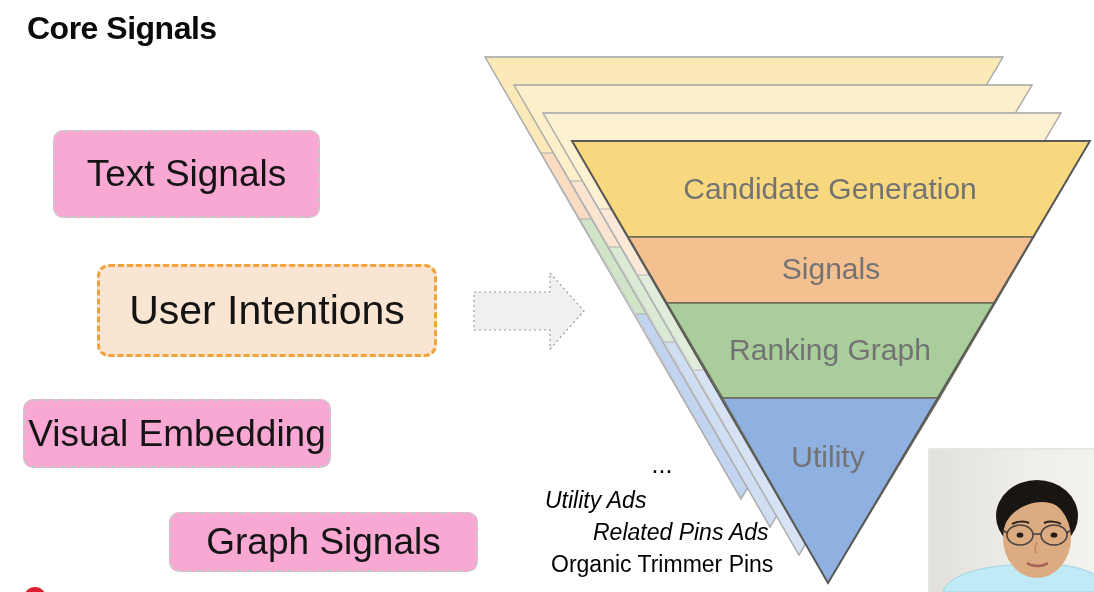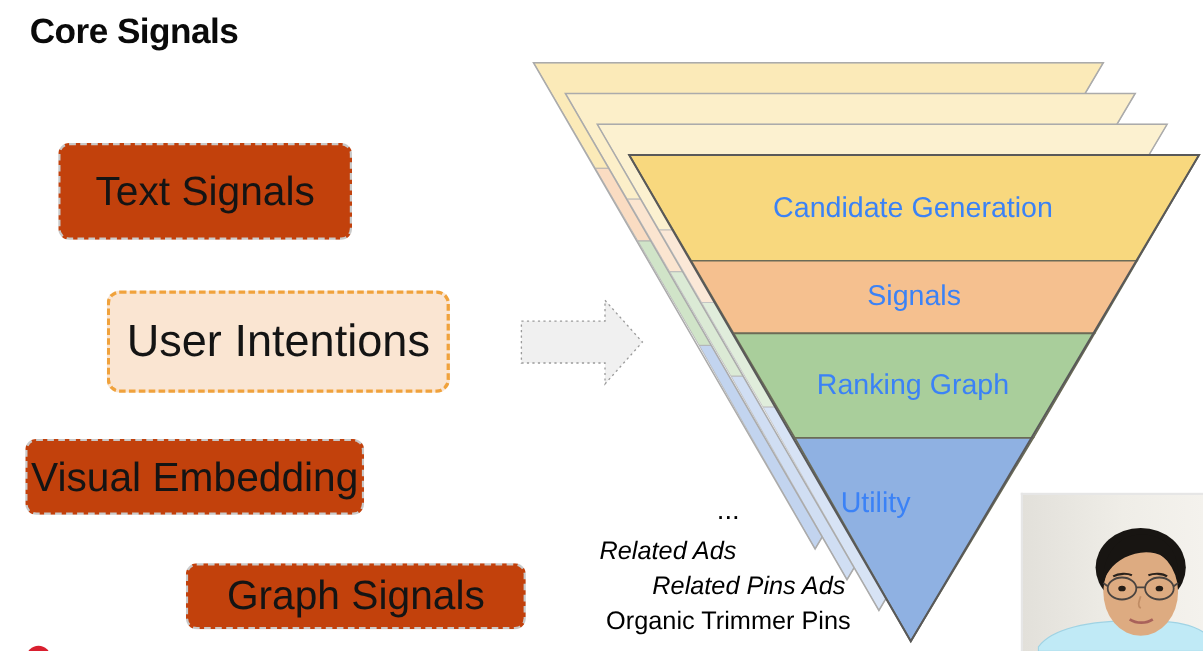--- a/index.html
+++ b/index.html
@@ -11,48 +11,48 @@
   }
   .abs{position:absolute;}
 
   .slide-title{
     left:27px;top:10px;
     font-size:32px;font-weight:bold;letter-spacing:-0.5px;color:#0a0a0a;
   }
 
   .signal-box{
     box-sizing:border-box;
-    background:#c2410c;
+    background:#f9a8d4;
     border:2px dashed #c9c9c9;
     border-radius:10px;
     display:flex;align-items:center;justify-content:center;
     font-size:37px;color:#141414;
     white-space:nowrap;
   }
   .signal-box.highlight{
     background:#fae5d2;
     border:3px dashed #f0a23c;
     border-radius:12px;
     font-size:41px;
   }
   .box-text-signals{left:53px;top:130px;width:267px;height:88px;}
-  .box-user-intentions{left:97px;top:264px;width:312px;height:93px;}
+  .box-user-intentions{left:97px;top:264px;width:340px;height:93px;}
   .box-visual-embedding{left:23px;top:399px;width:308px;height:69px;}
   .box-graph-signals{left:169px;top:512px;width:309px;height:60px;}
 
   .diagram-svg{left:0;top:0;width:1094px;height:592px;}
 
   .stage-label{
     transform:translate(-50%,-50%);
-    font-size:26px;color:#3b82f6;white-space:nowrap;
+    font-size:30px;color:#737373;white-space:nowrap;
   }
   .stage-0{left:830px;top:189px;}
   .stage-1{left:831px;top:269px;}
   .stage-2{left:830px;top:350px;}
-  .stage-3{left:796px;top:457px;}
+  .stage-3{left:828px;top:457px;}
 
   .surface-label{
     font-size:23px;color:#000;white-space:nowrap;line-height:28px;
   }
   .surface-ellipsis{left:600px;top:450px;width:124px;text-align:center;font-size:25px;}
   .surface-1{left:545px;top:486px;font-style:italic;}
   .surface-2{left:557px;top:518px;font-style:italic;margin-left:36px;}
   .surface-3{left:551px;top:550px;}
 
   .webcam{
@@ -134,21 +134,21 @@
     <polygon points="572,141 1090,141 828,583" fill="none" stroke="#595959" stroke-width="1.8"></polygon>
   </g>
 </svg>
 
 <div class="abs stage-label stage-0">Candidate Generation</div>
 <div class="abs stage-label stage-1">Signals</div>
 <div class="abs stage-label stage-2">Ranking Graph</div>
 <div class="abs stage-label stage-3">Utility</div>
 
 <div class="abs surface-label surface-ellipsis">...</div>
-<div class="abs surface-label surface-1">Related Ads</div>
+<div class="abs surface-label surface-1">Utility Ads</div>
 <div class="abs surface-label surface-2">Related Pins Ads</div>
 <div class="abs surface-label surface-3">Organic Trimmer Pins</div>
 
 <div class="abs webcam">
   <svg width="164" height="142" viewBox="0 0 164 142">
 
     <path d="M 14,142 L 14,138 C 26,122 58,114 107,114 C 150,114 168,122 176,138 L 176,142 Z" fill="#c0eaf6" stroke="#9fd3e4" stroke-width="1"></path>
 
     <path d="M 95,114 L 107,126 L 119,114" fill="none" stroke="#8fc4d6" stroke-width="1.5"></path>
 

